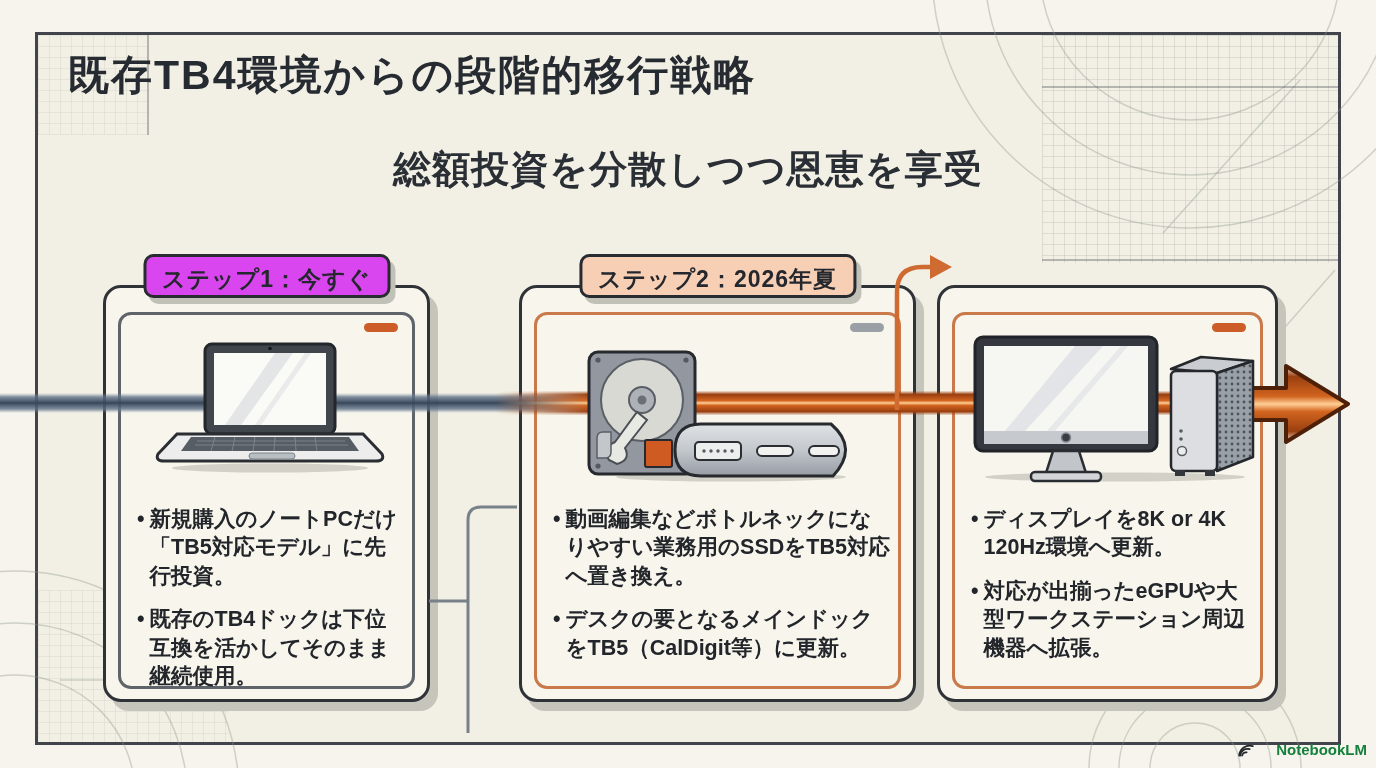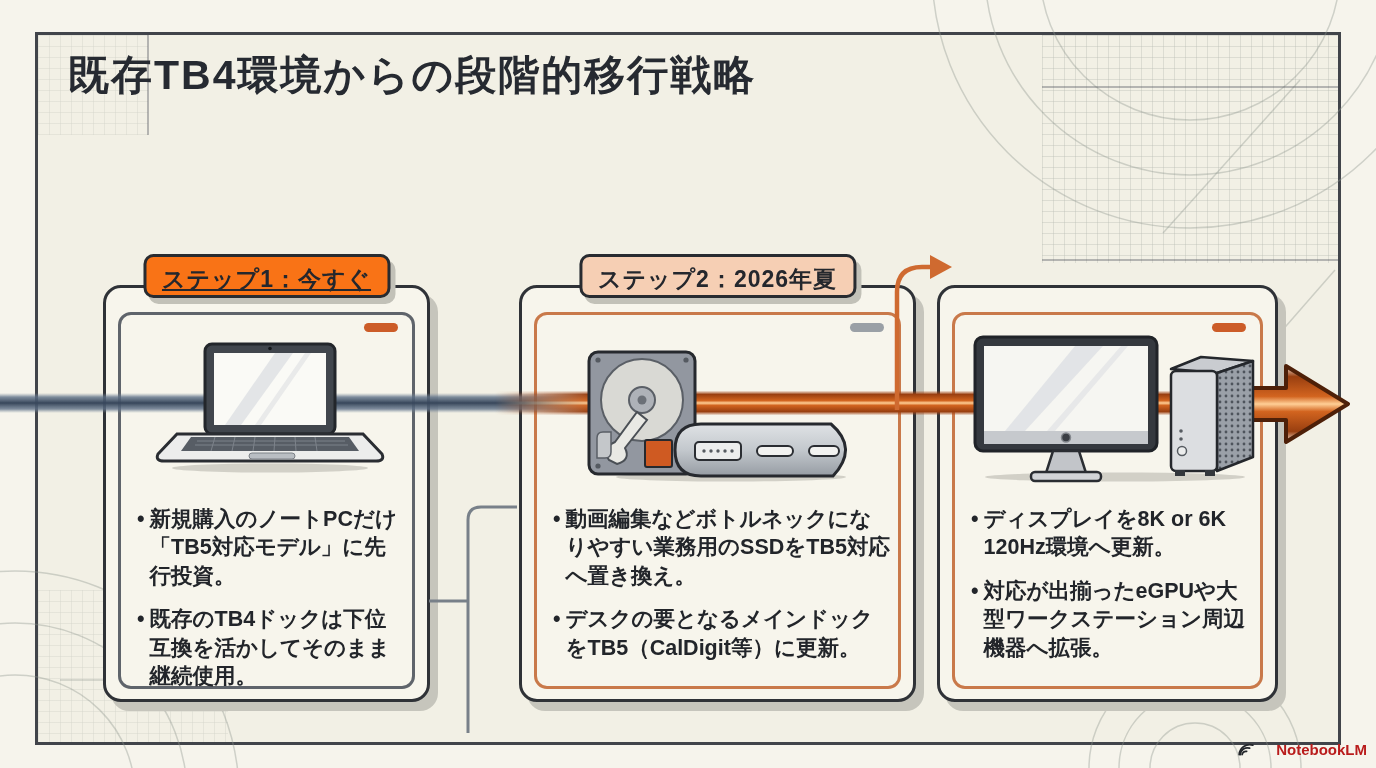--- a/index.html
+++ b/index.html
@@ -53,39 +53,39 @@
   .c2 .dash{background:#9aa0a6;}
   .c3 .dash{background:#cc5c28;}
   
   .badge{
     position:absolute; top:-34px; left:50%; transform:translateX(-50%); z-index:6;
     height:44px; line-height:44px; padding:0 16px; white-space:nowrap;
     border:3px solid #282b30; border-radius:10px; box-sizing:border-box;
     font-size:23px; font-weight:800; letter-spacing:1px;
     box-shadow:5px 6px 0 #c2c1b8;
   }
-  .c1 .badge{background:#f97316; color:#24272d;text-decoration:underline;}
+  .c1 .badge{background:#d946ef; color:#24272d;}
   .c2 .badge{background:#f6cfb4; color:#24272d;}
   .c3 .badge{background:linear-gradient(#e06527,#cf4d15); color:#f8ecdc;}
   
   .bullets{position:absolute; left:16px; right:6px; top:190px; margin:0; padding:0; list-style:none;}
   .bullets li{
     display:flex; gap:5px; margin:0 0 15px 0;
     font-size:21.5px; font-weight:700; line-height:1.32; color:#22252a;
   }
   .bullets .dot{flex:0 0 auto;}
   .c1 .bullets{right:14px;}
   
   .icon{position:absolute; z-index:4;}
   #band-svg{position:absolute; left:0; top:0; z-index:3;}
   
   #footer{
     position:absolute; right:9px; top:741px; z-index:5;
-    display:flex; align-items:flex-start; gap:21px;
-    font-size:15px; font-weight:600; color:#b91c1c;
+    display:flex; align-items:flex-end; gap:21px;
+    font-size:15px; font-weight:600; color:#15803d;
   }
 </style>
 </head>
 <body>
 
 <div id="canvas">
 
   <div id="frame"></div>
 
   <div class="gridpatch" id="grid-tr"></div>
@@ -107,20 +107,21 @@
       <line x1="60" y1="680" x2="190" y2="680"></line>
     </g>
     <g fill="none" stroke="#5c6167" stroke-opacity="0.55" stroke-width="1.5">
       <line x1="1042" y1="87" x2="1338" y2="87"></line>
       <line x1="1042" y1="260" x2="1338" y2="260"></line>
       <line x1="148" y1="135" x2="148" y2="35"></line>
     </g>
   </svg>
 
   <div id="title">既存TB4環境からの段階的移行戦略</div>
+  <div id="subtitle">総額投資を分散しつつ恩恵を享受</div>
 
   <div class="card c1">
     <div class="badge">ステップ1：今すぐ</div>
     <div class="inner">
       <div class="dash"></div>
       <ul class="bullets">
         <li>
             <span class="dot">•</span>
             <span>新規購入のノートPCだけ「TB5対応モデル」に先行投資。</span>
           </li>
@@ -148,21 +149,21 @@
       </ul>
     </div>
   </div>
 
   <div class="card c3">
     <div class="inner">
       <div class="dash"></div>
       <ul class="bullets">
         <li>
             <span class="dot">•</span>
-            <span>ディスプレイを8K or 6K 120Hz環境へ更新。</span>
+            <span>ディスプレイを8K or 4K 120Hz環境へ更新。</span>
           </li>
         <li>
             <span class="dot">•</span>
             <span>対応が出揃ったeGPUや大型ワークステーション周辺機器へ拡張。</span>
           </li>
       </ul>
     </div>
   </div>
 
   <svg id="band-svg" width="1376" height="768">

